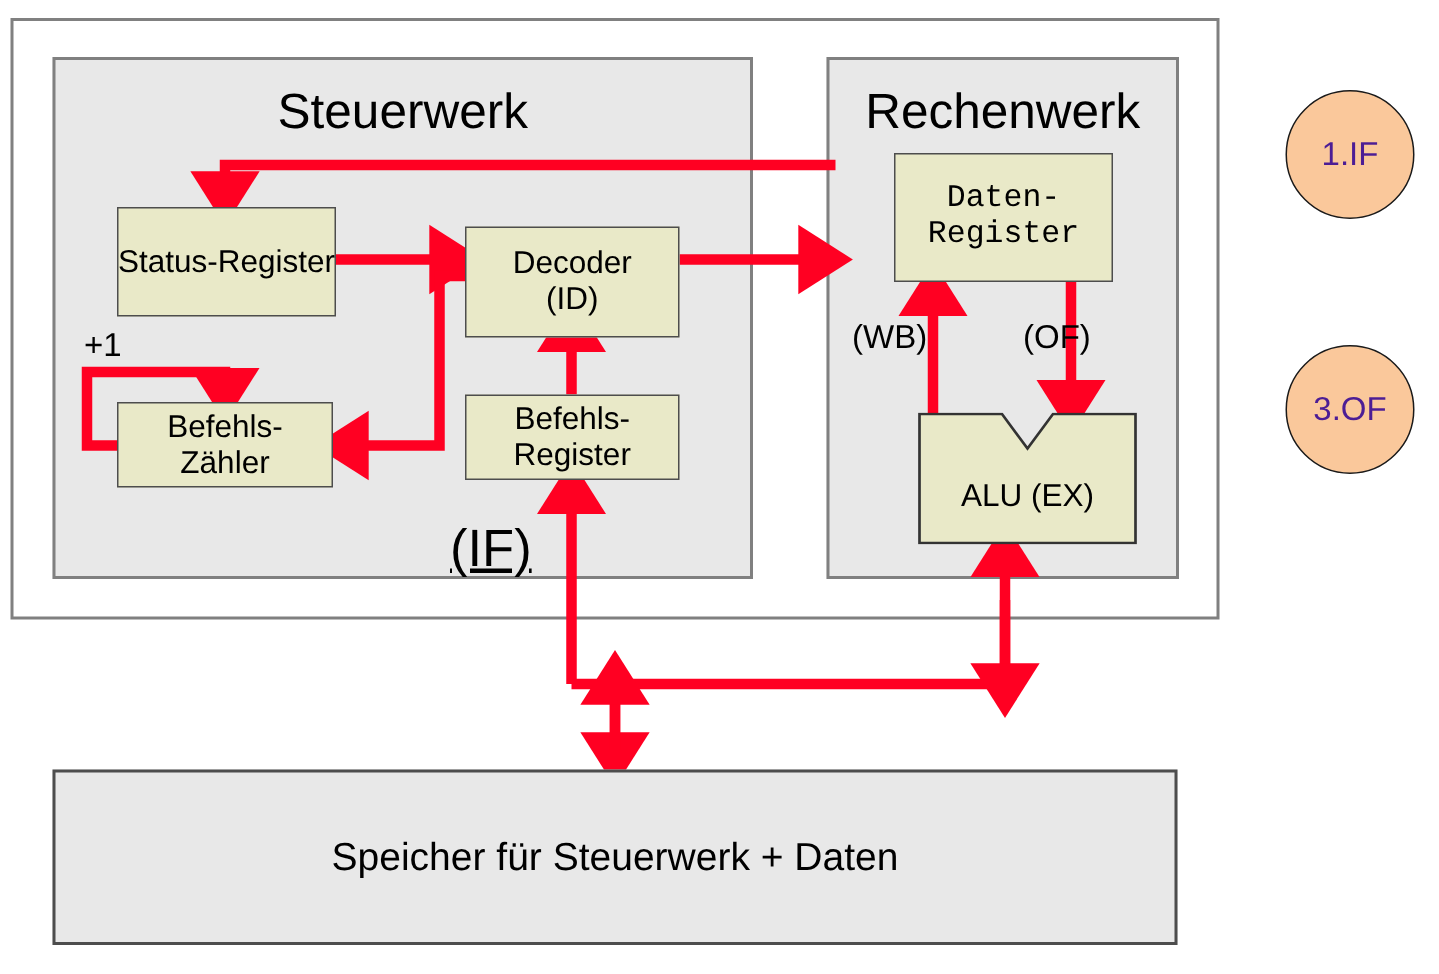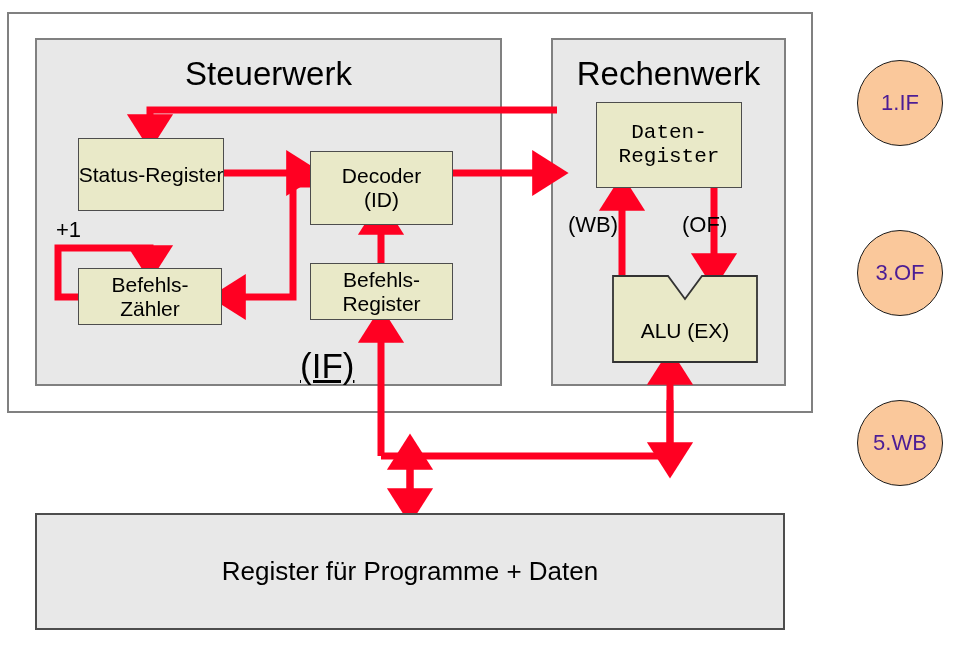--- a/index.html
+++ b/index.html
@@ -163,26 +163,23 @@
 
   <div class="label-free" style="left:56px; top:217px; font-size:22px;">+1</div>
 
   <div class="label-free" style="left:300px; top:346px; font-size:35px;text-decoration:underline;">(IF)</div>
 
   <div class="label-free" style="left:568px; top:212px; font-size:22px;">(WB)</div>
 
   <div class="label-free" style="left:682px; top:212px; font-size:22px;text-align:right;">(OF)</div>
 
   <div class="box memory-box" style="left:35px; top:513px; width:750px; height:117px;">
-    <span>Register für Programme + Daten</span>
+    <span>Speicher für Steuerwerk + Daten</span>
   </div>
 
   <div class="circle" style="left:857px; top:60px; width:86px; height:86px; background:#FAC89B;">
     <span>1.IF</span>
   </div>
   <div class="circle" style="left:857px; top:230px; width:86px; height:86px; background:#FAC89B;justify-content:center;">
     <span>3.OF</span>
   </div>
-  <div class="circle" style="left:857px; top:400px; width:86px; height:86px; background:#FAC89B;">
-    <span>5.WB</span>
-  </div>
 
 </div>
 
 </body></html>

